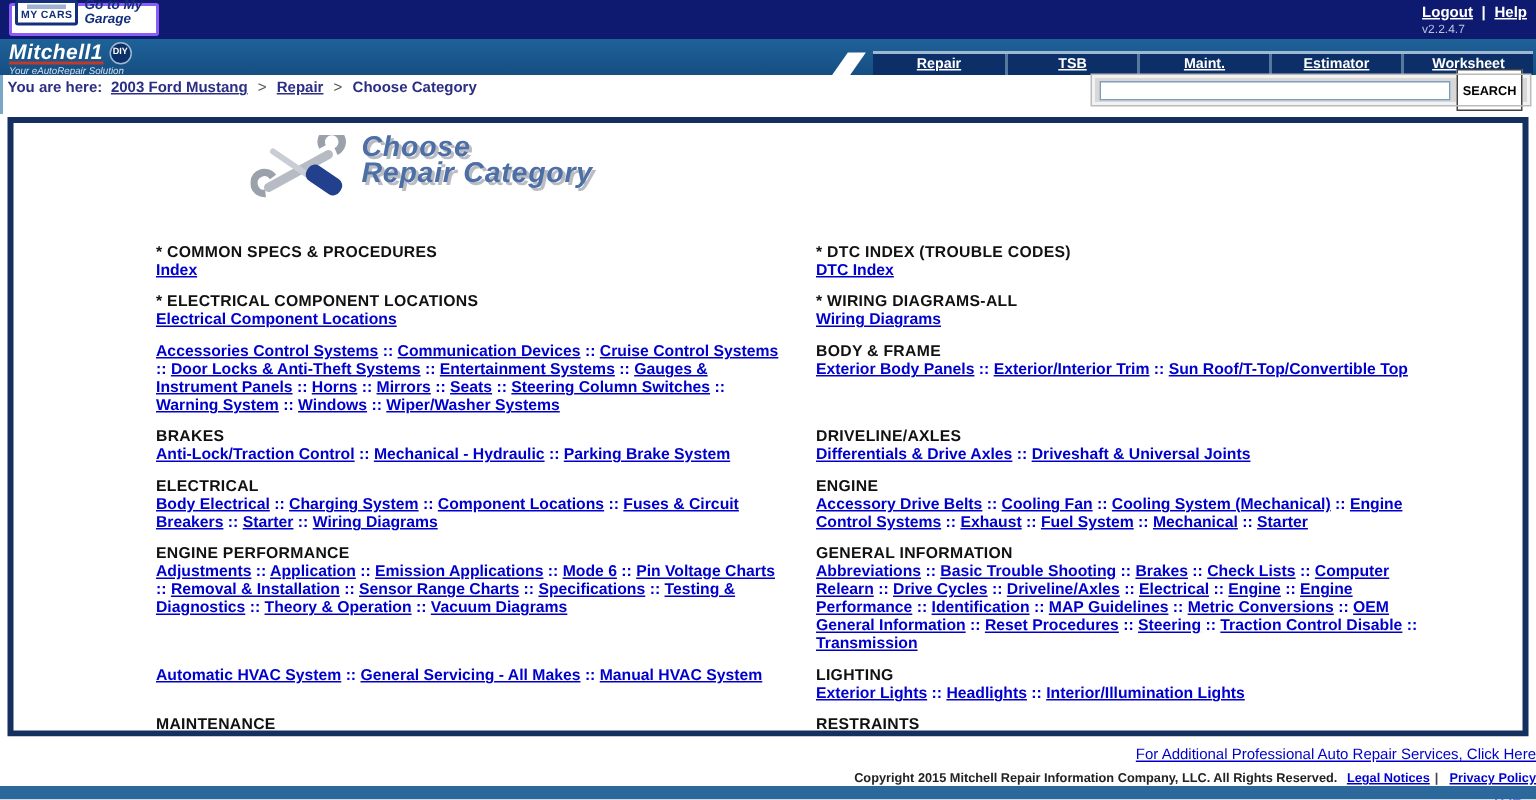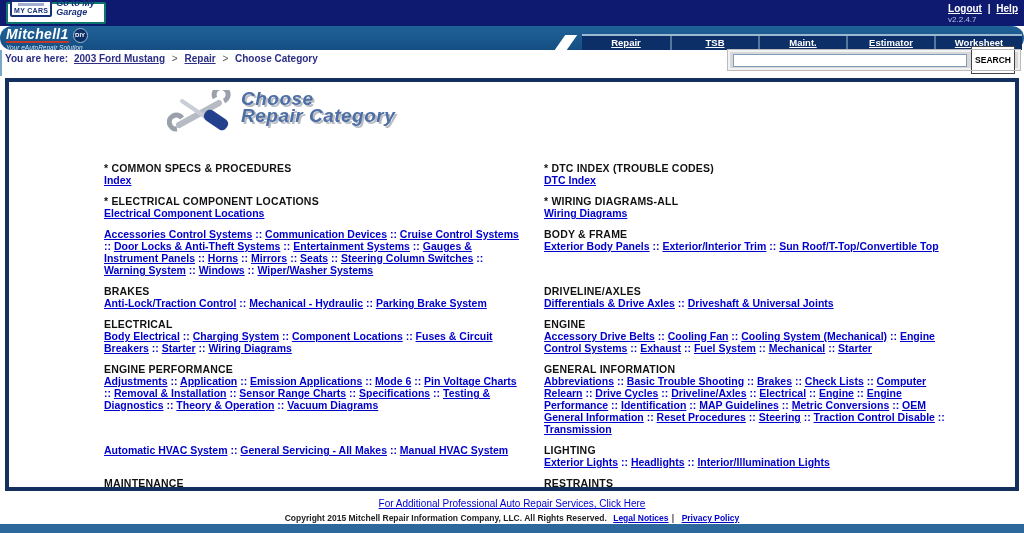--- a/index.html
+++ b/index.html
@@ -3,35 +3,35 @@
 <meta charset="utf-8">
 <style>
   * { margin:0; padding:0; box-sizing:border-box; }
   html,body { width:1024px; height:533px; overflow:hidden; background:#fff;
     font-family:"Liberation Sans", sans-serif; }
   .page { width:1024px; height:533px; display:flex; flex-direction:column; background:#fff; }
 
   
   .topbar { height:26px; background:#0d1a70; display:flex; align-items:center;
     justify-content:space-between; padding:0 6px; flex:0 0 auto; }
-  .mycars { display:flex; align-items:center; background:#fff; border:2px solid #0f766e;
+  .mycars { display:flex; align-items:center; background:#fff; border:2px solid #8b5cf6;
     border-radius:2px; padding:1px 4px 11px 2px; height:22px; cursor:pointer; }
   .plate { display:inline-flex; flex-direction:column; align-items:center; border:2px solid #14307a;
     border-radius:2px; padding:0 2px; margin-right:4px; background:#fff; }
   .plate-top { width:26px; height:3px; background:#9fb0d0; margin:1px 0; }
   .plate-label { font-size:7px; font-weight:bold; color:#14307a; letter-spacing:0.3px; line-height:8px; }
   .garage-label { font-size:9px; font-weight:bold; font-style:italic; color:#14307a; line-height:9px; width:44px; }
   .top-right { text-align:left; }
   .top-links { font-size:10px; font-weight:bold; }
   .top-links a { color:#fff; text-decoration:underline; cursor:pointer; }
   .top-links .pipe { color:#fff; margin:0 3px; }
   .version { font-size:8px; color:#b9c3e0; margin-top:1px; }
 
   
-  .brandbar { height:24px; background:linear-gradient(#1f6298,#154e83); position:relative; flex:0 0 auto;border-radius:12px; }
+  .brandbar { height:24px; background:linear-gradient(#1f6298,#154e83); position:relative; flex:0 0 auto; }
   .logo { position:absolute; left:6px; top:1px; }
   .logo-row { display:flex; align-items:center; }
   .logo-text { color:#fff; font-weight:bold; font-style:italic; font-size:14px; line-height:14px;
     letter-spacing:0.3px; border-bottom:2px solid #c0392b; padding-bottom:0; }
   .diy { width:15px; height:15px; border-radius:50%; background:#0d2f67; border:1px solid #9db9d1;
     color:#fff; font-size:6px; font-weight:bold; display:inline-flex; align-items:center;
     justify-content:center; margin-left:4px; }
   .tagline { font-size:6.5px; font-style:italic; color:#cfe0ee; margin-top:1px; }
   .tabstrip { position:absolute; right:2px; bottom:0; display:flex; align-items:flex-end; }
   .slash { width:12px; height:15px; background:#fff; transform:skewX(-35deg); margin-right:10px; }
@@ -65,21 +65,21 @@
     text-shadow:2px 2px 0 rgba(100,108,122,0.45); }
   .cols { display:grid; grid-template-columns:418px 418px; column-gap:22px;
     margin:26px 0 0 95px; }
   .sec-cell { padding-bottom:9px; }
   .sec-title { font-size:10.5px; font-weight:bold; color:#111; letter-spacing:0.2px; line-height:12px; }
   .sec-links { font-size:10.5px; line-height:12px; margin-top:0;font-weight:bold; }
   .sec-links a { color:#0000cc; text-decoration:underline; cursor:pointer; }
   .sec-links .sep { color:#0000cc; }
 
   
-  .footer { flex:0 0 auto; height:33px; text-align:center; padding-top:2px; background:#fff; }
+  .footer { flex:0 0 auto; height:33px; text-align:right; padding-top:2px; background:#fff; }
   .footer .promo { font-size:10px; color:#0000cc; text-decoration:underline; cursor:pointer; }
   .footer .copy { font-size:8.5px; color:#222; font-weight:bold; margin-top:2px; }
   .footer .copy a { color:#0000cc; text-decoration:underline; cursor:pointer; margin-left:4px; }
   .footer .copy .pipe2 { color:#444; margin:0 1px; }
   .footer .top-link { display:inline-block; font-size:10px; font-weight:bold; color:#0000cc;
     text-decoration:underline; margin-top:1px; cursor:pointer; }
   .bottomstrip { flex:0 0 auto; height:9px; background:#2d689c; }
 </style>
 </head>
 <body>

